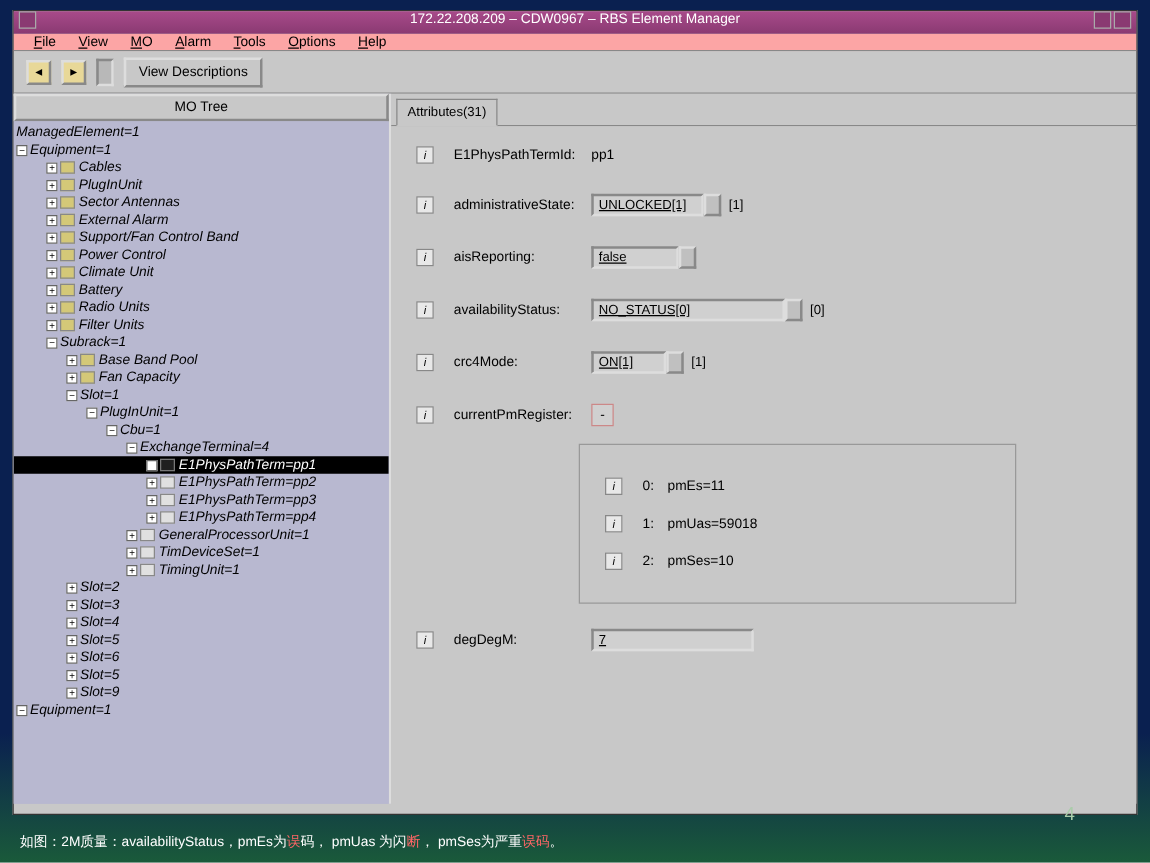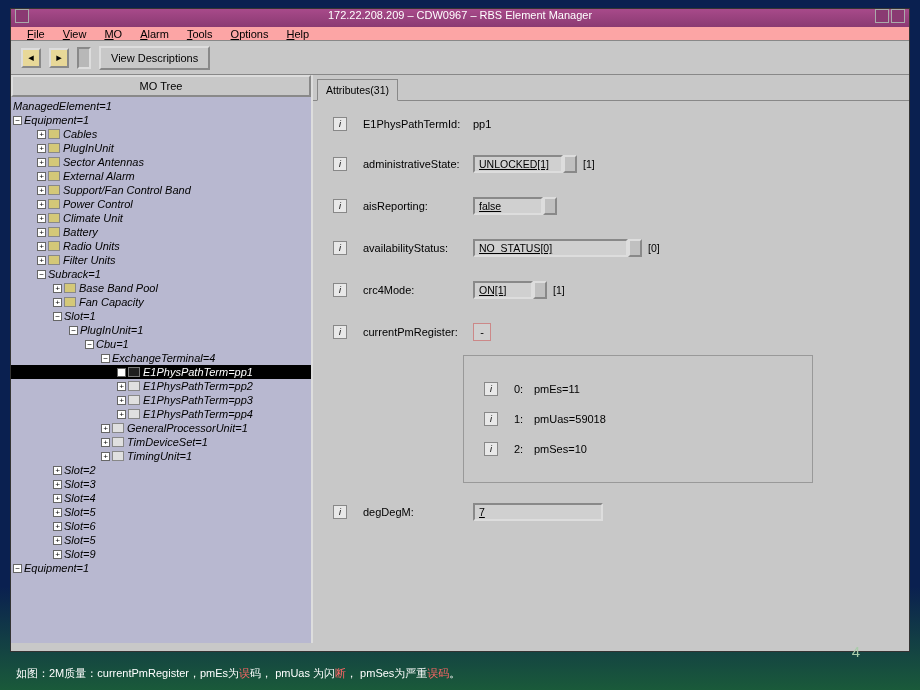--- a/index.html
+++ b/index.html
@@ -349,14 +349,14 @@
         </div>
 
       </div>
     </div>
   </div>
 </div>
 
 <div class="page-num-bg">4</div>
 
 <div class="footer-text">
-  <span>如图：2M质量：currentPmRegister，pmEs为</span><span class="hl">误</span><span>码， pmUas 为闪</span><span class="hl">断</span><span>， pmSes为严重</span><span class="hl">误码</span><span>。</span>
+  <span>如图：2M质量：availabilityStatus，pmEs为</span><span class="hl">误</span><span>码， pmUas 为闪</span><span class="hl">断</span><span>， pmSes为严重</span><span class="hl">误码</span><span>。</span>
 </div>
 
 </body></html>

